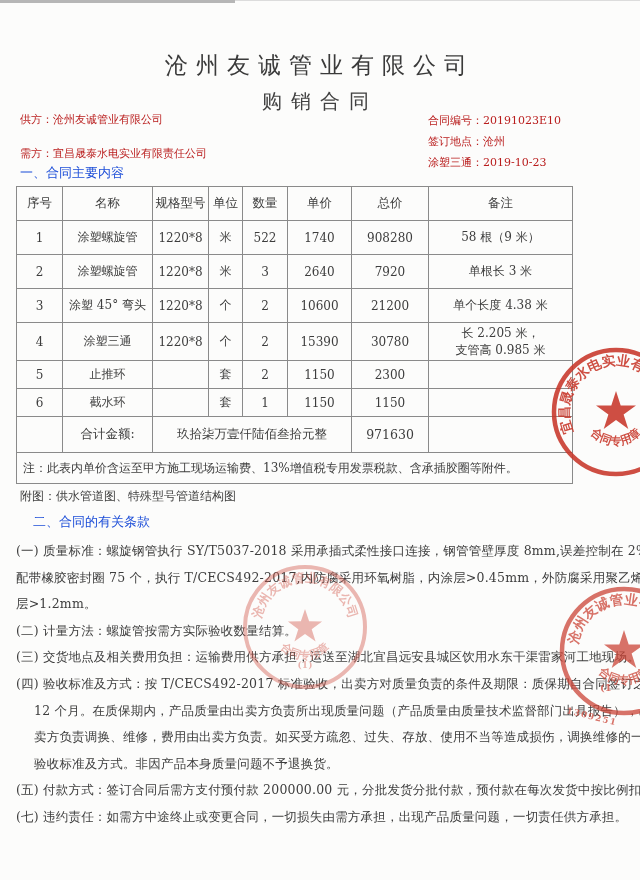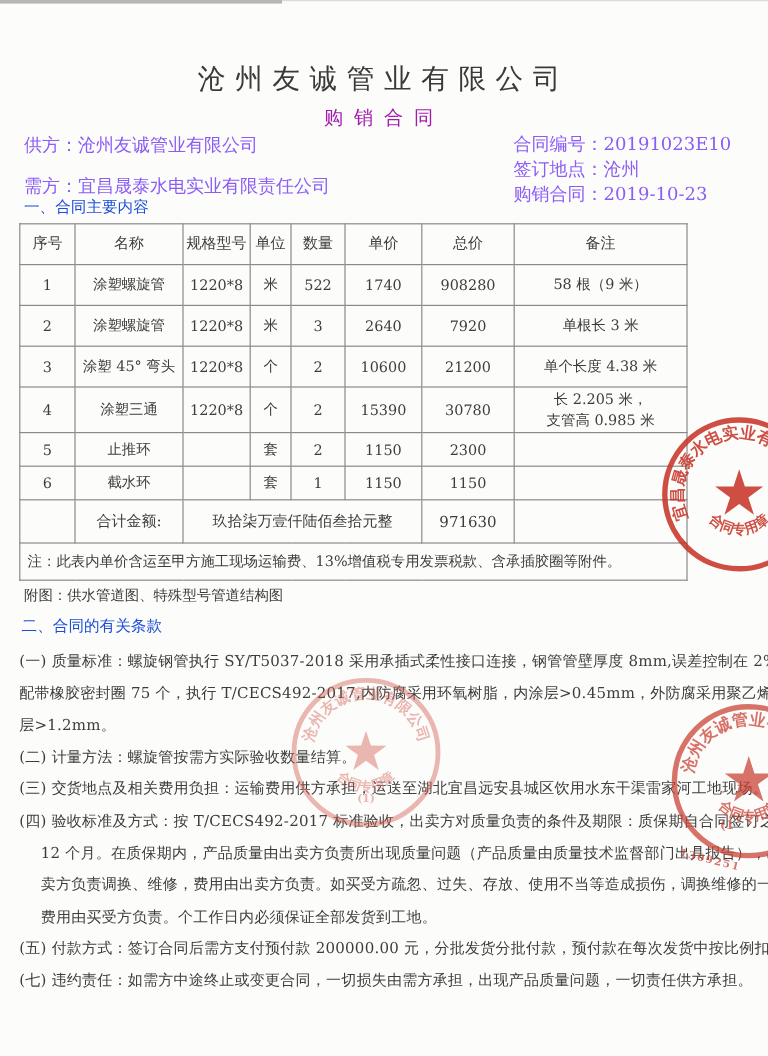--- a/index.html
+++ b/index.html
@@ -9,29 +9,29 @@
     font-family:"DejaVu Serif","Liberation Serif",serif;
   }
   .scan-edge-full{position:absolute;top:0;left:0;width:100%;height:1px;background:#dcdcdc;}
   .scan-edge{position:absolute;top:0;left:0;width:235px;height:3px;background:#b6b6b6;}
   .company-title{
     position:absolute;top:50px;left:0;width:100%;text-align:center;
     font-size:23px;letter-spacing:8px;color:#3a3a3a;
   }
   .doc-title{
     position:absolute;top:88px;left:0;width:100%;text-align:center;
-    font-size:16px;letter-spacing:9px;color:#a21caf;
-  }
-  .meta{position:absolute;font-size:15px;color:#8b5cf6;}
+    font-size:20px;letter-spacing:9px;color:#404040;
+  }
+  .meta{position:absolute;font-size:11px;color:#b91c1c;}
   .supplier{top:112px;left:20px;}
   .buyer{top:146px;left:20px;font-family:Liberation Serif, serif;}
   .meta-right{top:110px;left:428px;line-height:21px;}
   .sec-title{position:absolute;font-size:13px;color:#1d4ed8;}
   .sec1-title{top:164px;left:20px;}
-  .sec2-title{top:513px;left:18px;}
+  .sec2-title{top:513px;left:33px;}
   .attachment{position:absolute;top:488px;left:20px;font-size:12px;}
   
   .main-table{
     position:absolute;top:186px;left:16px;width:556px;
     border-collapse:collapse;table-layout:fixed;
   }
   .main-table td,.main-table th{
     border:1px solid #8a8a8a;text-align:center;vertical-align:middle;
     font-weight:normal;font-size:12px;color:#3d3d3d;padding:0 2px;overflow:hidden;
   }
@@ -65,21 +65,21 @@
 
   <div class="meta supplier">
     <span>供方：</span><span>沧州友诚管业有限公司</span>
   </div>
   <div class="meta buyer">
     <span>需方：</span><span>宜昌晟泰水电实业有限责任公司</span>
   </div>
   <div class="meta meta-right">
     <div><span>合同编号：</span><span>20191023E10</span></div>
     <div><span>签订地点：</span><span>沧州</span></div>
-    <div><span>购销合同：</span><span>2019-10-23</span></div>
+    <div><span>涂塑三通：</span><span>2019-10-23</span></div>
   </div>
 
   <div class="sec-title sec1-title">一、合同主要内容</div>
 
   <table class="main-table">
     <colgroup>
       <col style="width:46px">
         <col style="width:90px">
         <col style="width:56px">
         <col style="width:34px">
@@ -191,21 +191,21 @@
 
   <div class="terms" id="terms">
       <div class="clause-line">(一) 质量标准：螺旋钢管执行 SY/T5037-2018 采用承插式柔性接口连接，钢管管壁厚度 8mm,误差控制在 2%以内，</div>
       <div class="clause-line">配带橡胶密封圈 75 个，执行 T/CECS492-2017,内防腐采用环氧树脂，内涂层&gt;0.45mm，外防腐采用聚乙烯，外涂</div>
       <div class="clause-line">层&gt;1.2mm。</div>
       <div class="clause-line">(二) 计量方法：螺旋管按需方实际验收数量结算。</div>
       <div class="clause-line">(三) 交货地点及相关费用负担：运输费用供方承担，运送至湖北宜昌远安县城区饮用水东干渠雷家河工地现场。</div>
       <div class="clause-line">(四) 验收标准及方式：按 T/CECS492-2017 标准验收，出卖方对质量负责的条件及期限：质保期自合同签订之日起</div>
       <div class="clause-line indent">12 个月。在质保期内，产品质量由出卖方负责所出现质量问题（产品质量由质量技术监督部门出具报告），出</div>
       <div class="clause-line indent">卖方负责调换、维修，费用由出卖方负责。如买受方疏忽、过失、存放、使用不当等造成损伤，调换维修的一</div>
-      <div class="clause-line indent">费用由买受方负责。个工作日内必须保证全部发货到工地。</div>
+      <div class="clause-line indent">验收标准及方式。非因产品本身质量问题不予退换货。</div>
       <div class="clause-line">(五) 付款方式：签订合同后需方支付预付款 200000.00 元，分批发货分批付款，预付款在每次发货中按比例扣回。</div>
       <div class="clause-line">(七) 违约责任：如需方中途终止或变更合同，一切损失由需方承担，出现产品质量问题，一切责任供方承担。</div>
     </div>
 
   <svg class="stamp stamp-buyer" width="160" height="160" viewBox="0 0 160 160">
     <defs>
       <path id="bArcTop" d="M 39.3,103.5 A 47,47 0 1 1 120.7,103.5" fill="none"></path>
       <path id="bArcBot" d="M 51.4,96.5 A 33,33 0 0 0 108.6,96.5" fill="none"></path>
     </defs>
     <circle cx="80" cy="80" r="62" fill="none" stroke-width="4.5" stroke="#c8372a"></circle>

